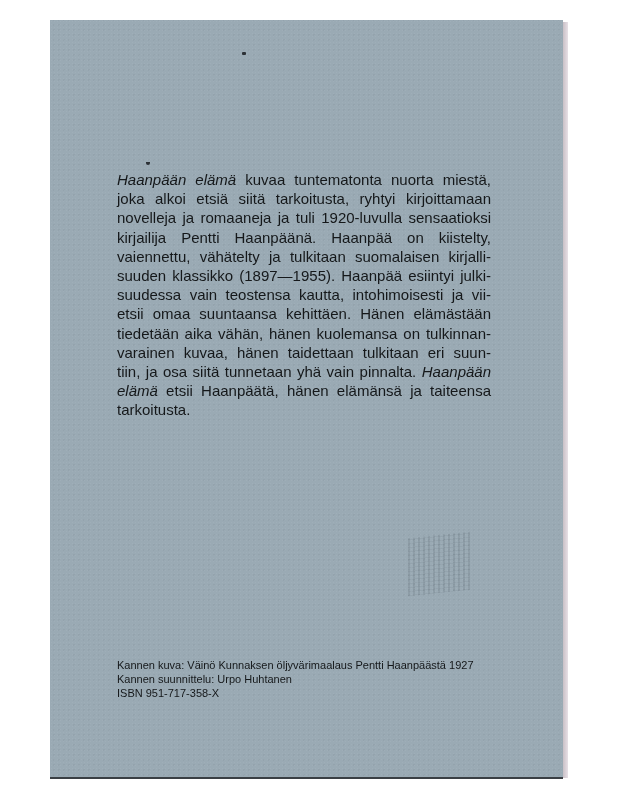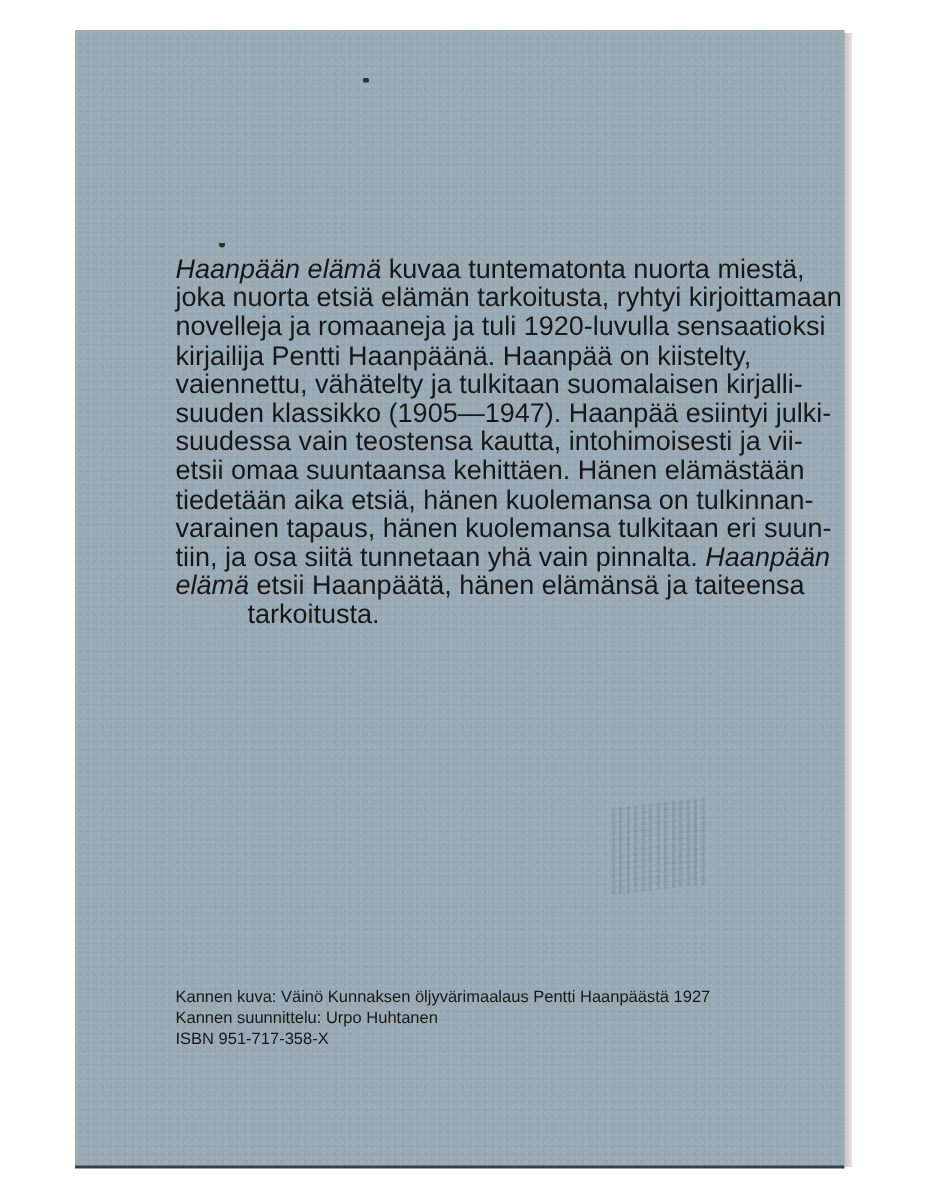--- a/index.html
+++ b/index.html
@@ -34,34 +34,33 @@
       top: 22px;
       width: 5px;
       height: 756px;
       background: linear-gradient(to right, #c9c0c6, #e7e0e6);
     }
     .blurb {
       position: absolute;
       left: 117px;
       top: 170px;
       width: 374px;
-      font-size: 18px;
+      font-size: 15px;
       line-height: 19.2px;
       color: #15181a;
     }
     .blurb .line {
       display: block;
       text-align: justify;
       text-align-last: justify;
       white-space: nowrap;
       height: 19.2px;
     }
     .blurb .line.last {
       text-align-last: left;
-      margin-left: 48px;
     }
     .blurb .line span.it {
       font-style: italic;
     }
     .credits {
       position: absolute;
       left: 117px;
       top: 659px;
       font-size: 11px;
       line-height: 13.9px;
@@ -93,29 +92,29 @@
 <body>
 
 <div class="book"></div>
 <div class="book-right-edge"></div>
 
 <div class="speck" style="left:242px;top:52px;width:4px;height:3px;"></div>
 <div class="speck" style="left:146px;top:162px;width:4px;height:3px;border-radius:0 0 3px 3px;"></div>
 
 <div class="blurb">
   <span class="line"><span class="it">Haanpään elämä</span><span> kuvaa tuntematonta nuorta miestä,</span></span>
-  <span class="line">joka nuorta etsiä elämän tarkoitusta, ryhtyi kirjoittamaan</span>
+  <span class="line">joka alkoi etsiä siitä tarkoitusta, ryhtyi kirjoittamaan</span>
   <span class="line">novelleja ja romaaneja ja tuli 1920-luvulla sensaatioksi</span>
   <span class="line">kirjailija Pentti Haanpäänä. Haanpää on kiistelty,</span>
   <span class="line">vaiennettu, vähätelty ja tulkitaan suomalaisen kirjalli-</span>
-  <span class="line">suuden klassikko (1905—1947). Haanpää esiintyi julki-</span>
+  <span class="line">suuden klassikko (1897—1955). Haanpää esiintyi julki-</span>
   <span class="line">suudessa vain teostensa kautta, intohimoisesti ja vii-</span>
   <span class="line">etsii omaa suuntaansa kehittäen. Hänen elämästään</span>
-  <span class="line">tiedetään aika etsiä, hänen kuolemansa on tulkinnan-</span>
-  <span class="line">varainen tapaus, hänen kuolemansa tulkitaan eri suun-</span>
+  <span class="line">tiedetään aika vähän, hänen kuolemansa on tulkinnan-</span>
+  <span class="line">varainen kuvaa, hänen taidettaan tulkitaan eri suun-</span>
   <span class="line"><span>tiin, ja osa siitä tunnetaan yhä vain pinnalta. </span><span class="it">Haanpään</span></span>
   <span class="line"><span class="it">elämä</span><span> etsii Haanpäätä, hänen elämänsä ja taiteensa</span></span>
   <span class="line last">tarkoitusta.</span>
 </div>
 
 <div class="stamp"></div>
 
 <div class="credits">
   <span class="cline">Kannen kuva: Väinö Kunnaksen öljyvärimaalaus Pentti Haanpäästä 1927</span>
   <span class="cline">Kannen suunnittelu: Urpo Huhtanen</span>

